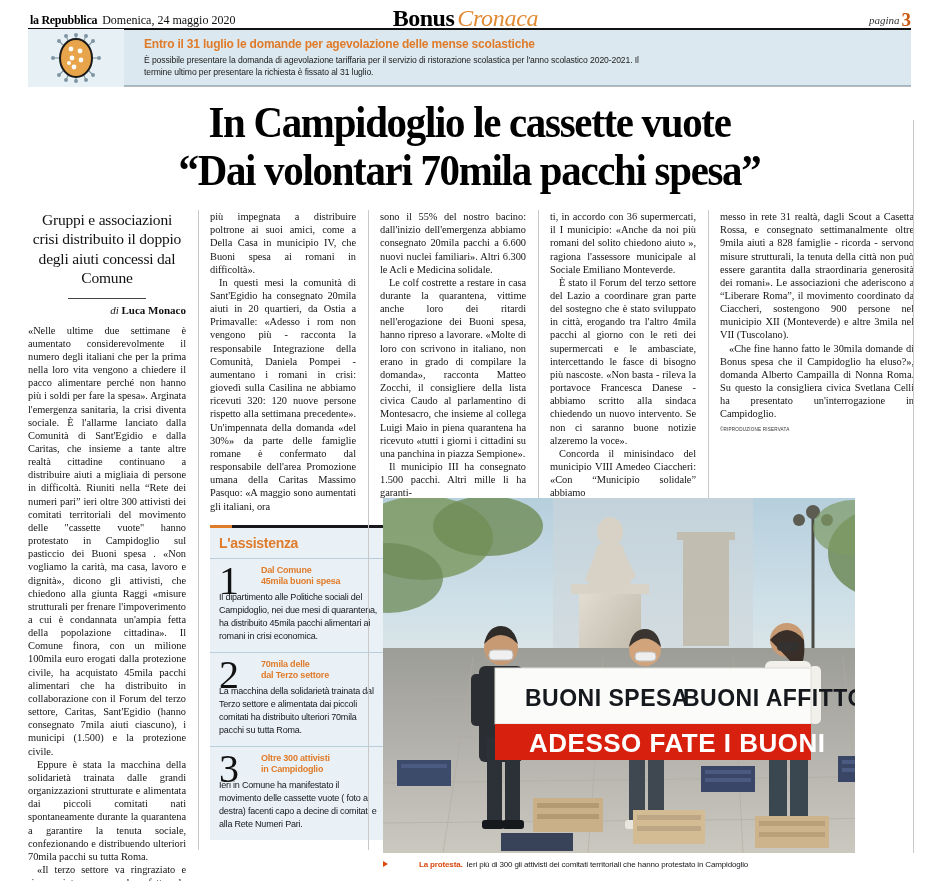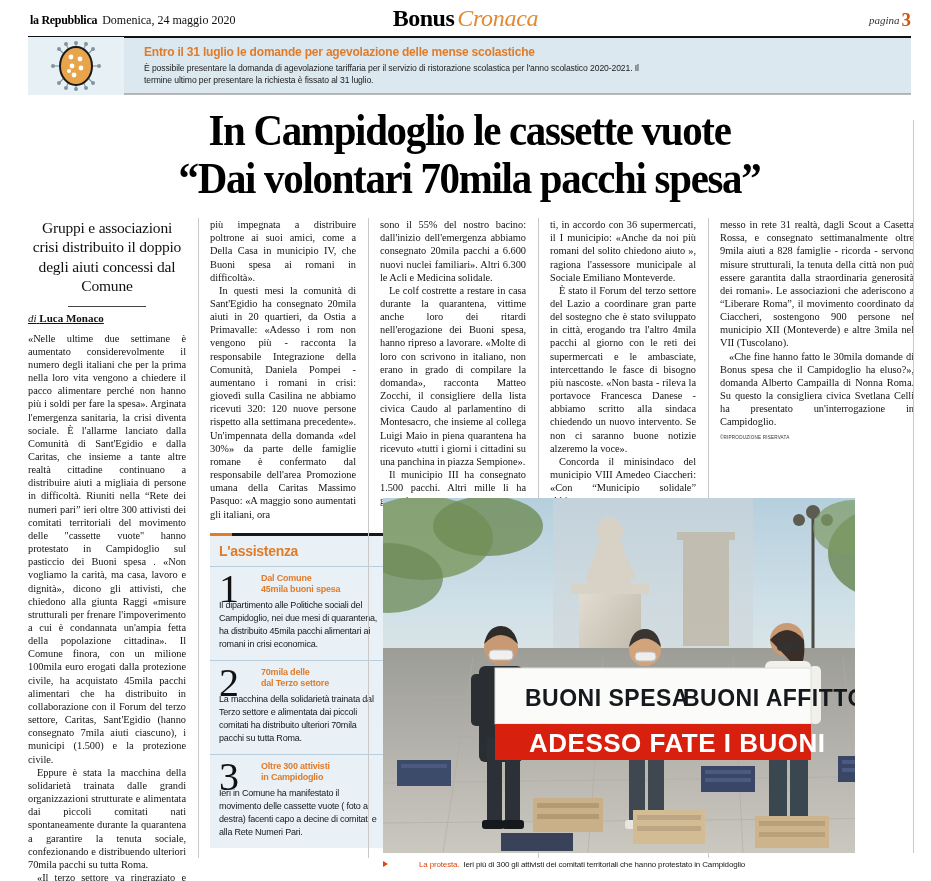--- a/index.html
+++ b/index.html
@@ -19,21 +19,21 @@
     position: relative;
     width: 931px;
     height: 881px;
     box-sizing: border-box;
     padding: 0;
   }
 
   
   .masthead {
     position: relative;
-    height: 36px;
+    height: 28px;
     padding: 10px 18px 0 39px;
     box-sizing: border-box;
   }
   .masthead-left {
     position: absolute;
     left: 30px;
     top: 13px;
     white-space: nowrap;
     font-size: 11.5px;
   }
@@ -192,24 +192,23 @@
     letter-spacing: -0.2px;
     margin-bottom: 10px;
   }
   .byline-rule {
     width: 78px;
     height: 1px;
     background: #444;
     margin: 6px auto 5px auto;
   }
   .byline {
-    text-align: left;
+    text-align: right;
     font-size: 11px;
     margin-bottom: 8px;
-    text-decoration: underline;
   }
   .byline .di { font-style: italic; }
   .byline .nm { font-weight: bold; }
 
   p.body {
     font-family: "Liberation Serif", serif;
     font-size: 10.4px;
     line-height: 1.265;
     text-align: justify;
     margin: 0;
@@ -316,21 +315,21 @@
   }
   .caption .tri {
     width: 0; height: 0;
     border-left: 5px solid #D8480F;
     border-top: 3.5px solid transparent;
     border-bottom: 3.5px solid transparent;
     display: inline-block;
     transform: translateY(0px);
   }
   .caption .lbl {
-    font-weight: normal;
+    font-weight: bold;
     color: #D8480F;
     padding-left: 27px;
   }
 
   
   .right-rule {
     position: absolute;
     right: 17px;
     top: 120px;
     bottom: 28px;

